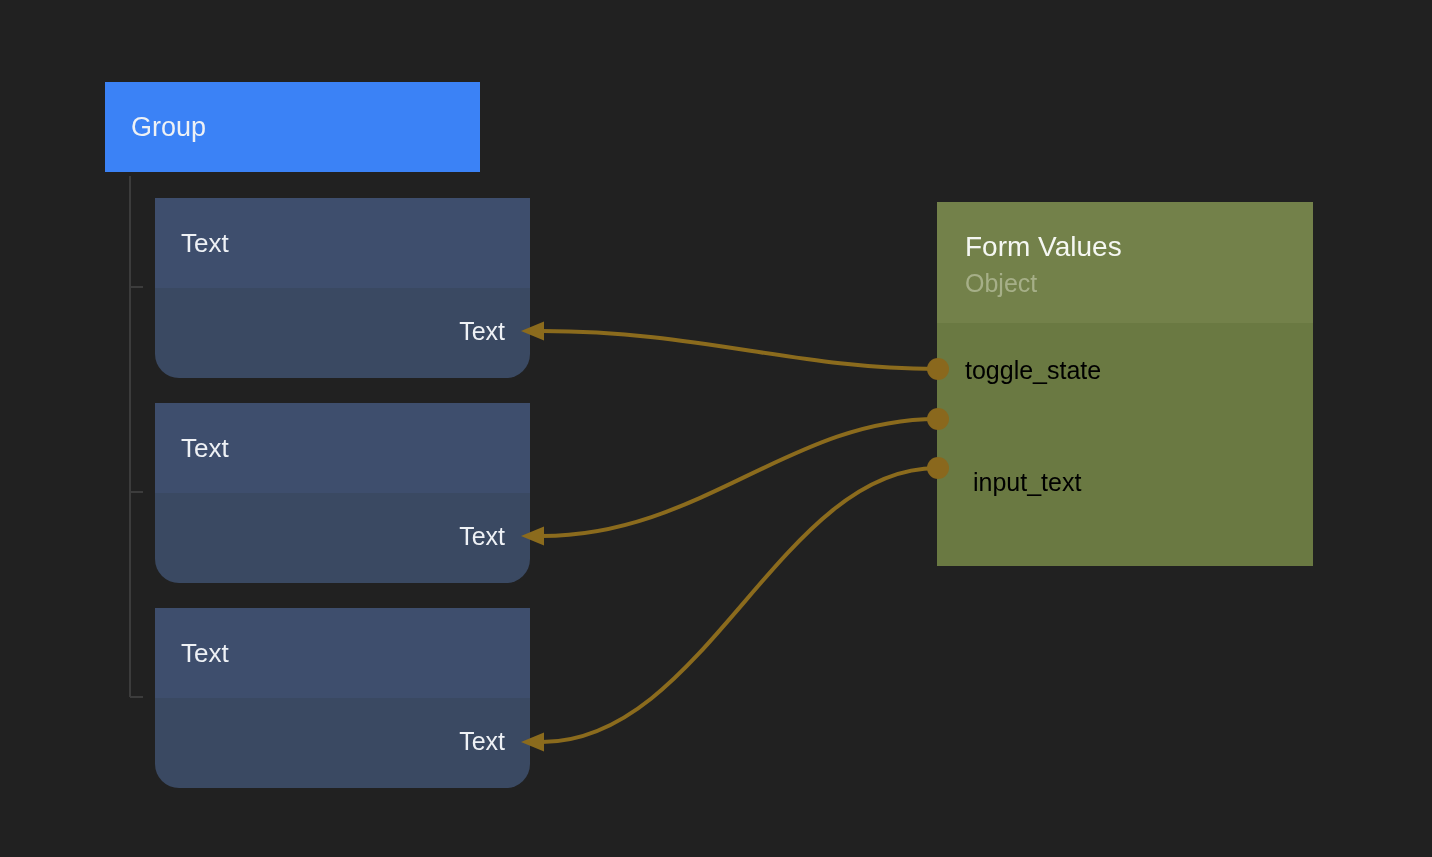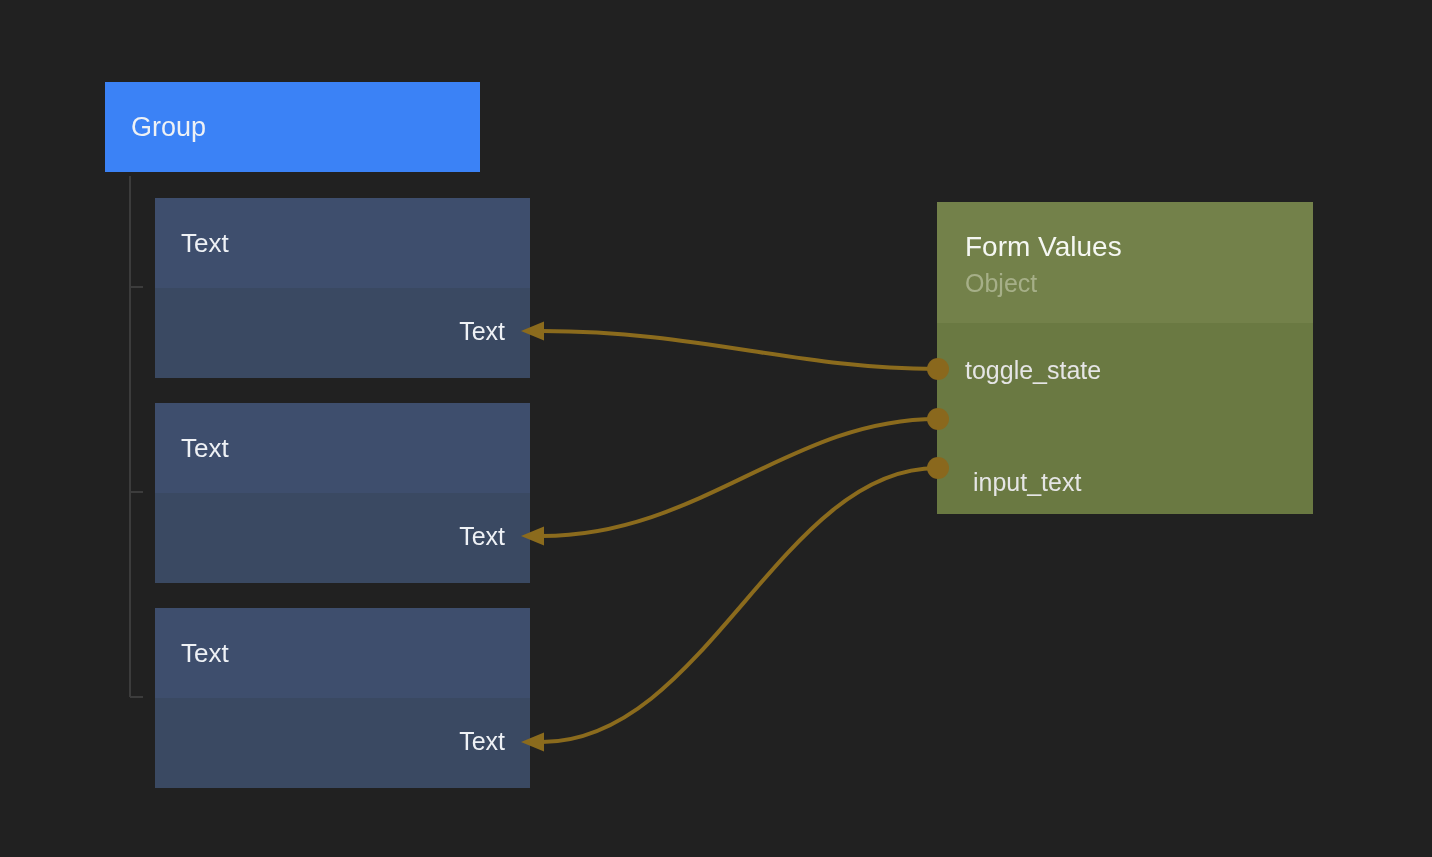--- a/index.html
+++ b/index.html
@@ -23,20 +23,21 @@
   
   .node-group {
     left: 105px; top: 82px;
     width: 375px; height: 90px;
     background: #3b82f6;
   }
   .text-node {
     left: 155px;
     width: 375px; height: 180px;
     background: #3a4962;
+    border-radius: 24px;
   }
   .text-node .node-header {
     position: absolute;
     left: 0; top: 0; right: 0;
     height: 90px;
     background: #3e4e6d;
   }
   .node-title {
     position: absolute;
     left: 26px; top: 29px;
@@ -51,21 +52,21 @@
     right: 25px; top: 117px;
     font-size: 25px;
     line-height: 32px;
     color: #eef1f5;
     text-align: right;
     white-space: nowrap;
   }
   
   .object-node {
     left: 937px; top: 202px;
-    width: 376px; height: 312px;
+    width: 376px; height: 364px;
     background: #6a7942;
   }
   .object-node .node-header {
     position: absolute;
     left: 0; top: 0; right: 0;
     height: 121px;
     background: #73814a;
   }
   .object-title {
     position: absolute;
@@ -82,21 +83,21 @@
     line-height: 32px;
     color: #a6af88;
     white-space: nowrap;
     text-align: right;
   }
   .object-row {
     position: absolute;
     left: 28px;
     font-size: 25px;
     line-height: 32px;
-    color: #e5e5e5;
+    color: #000000;
     white-space: nowrap;
   }
   .object-row.row-0 { top: 152px; }
   .object-row.row-1 { top: 201px; }
   .object-row.row-2 { top: 264px; margin-left: 8px; }
   
   .overlay {
     position: absolute;
     left: 0; top: 0;
     width: 1432px; height: 857px;

